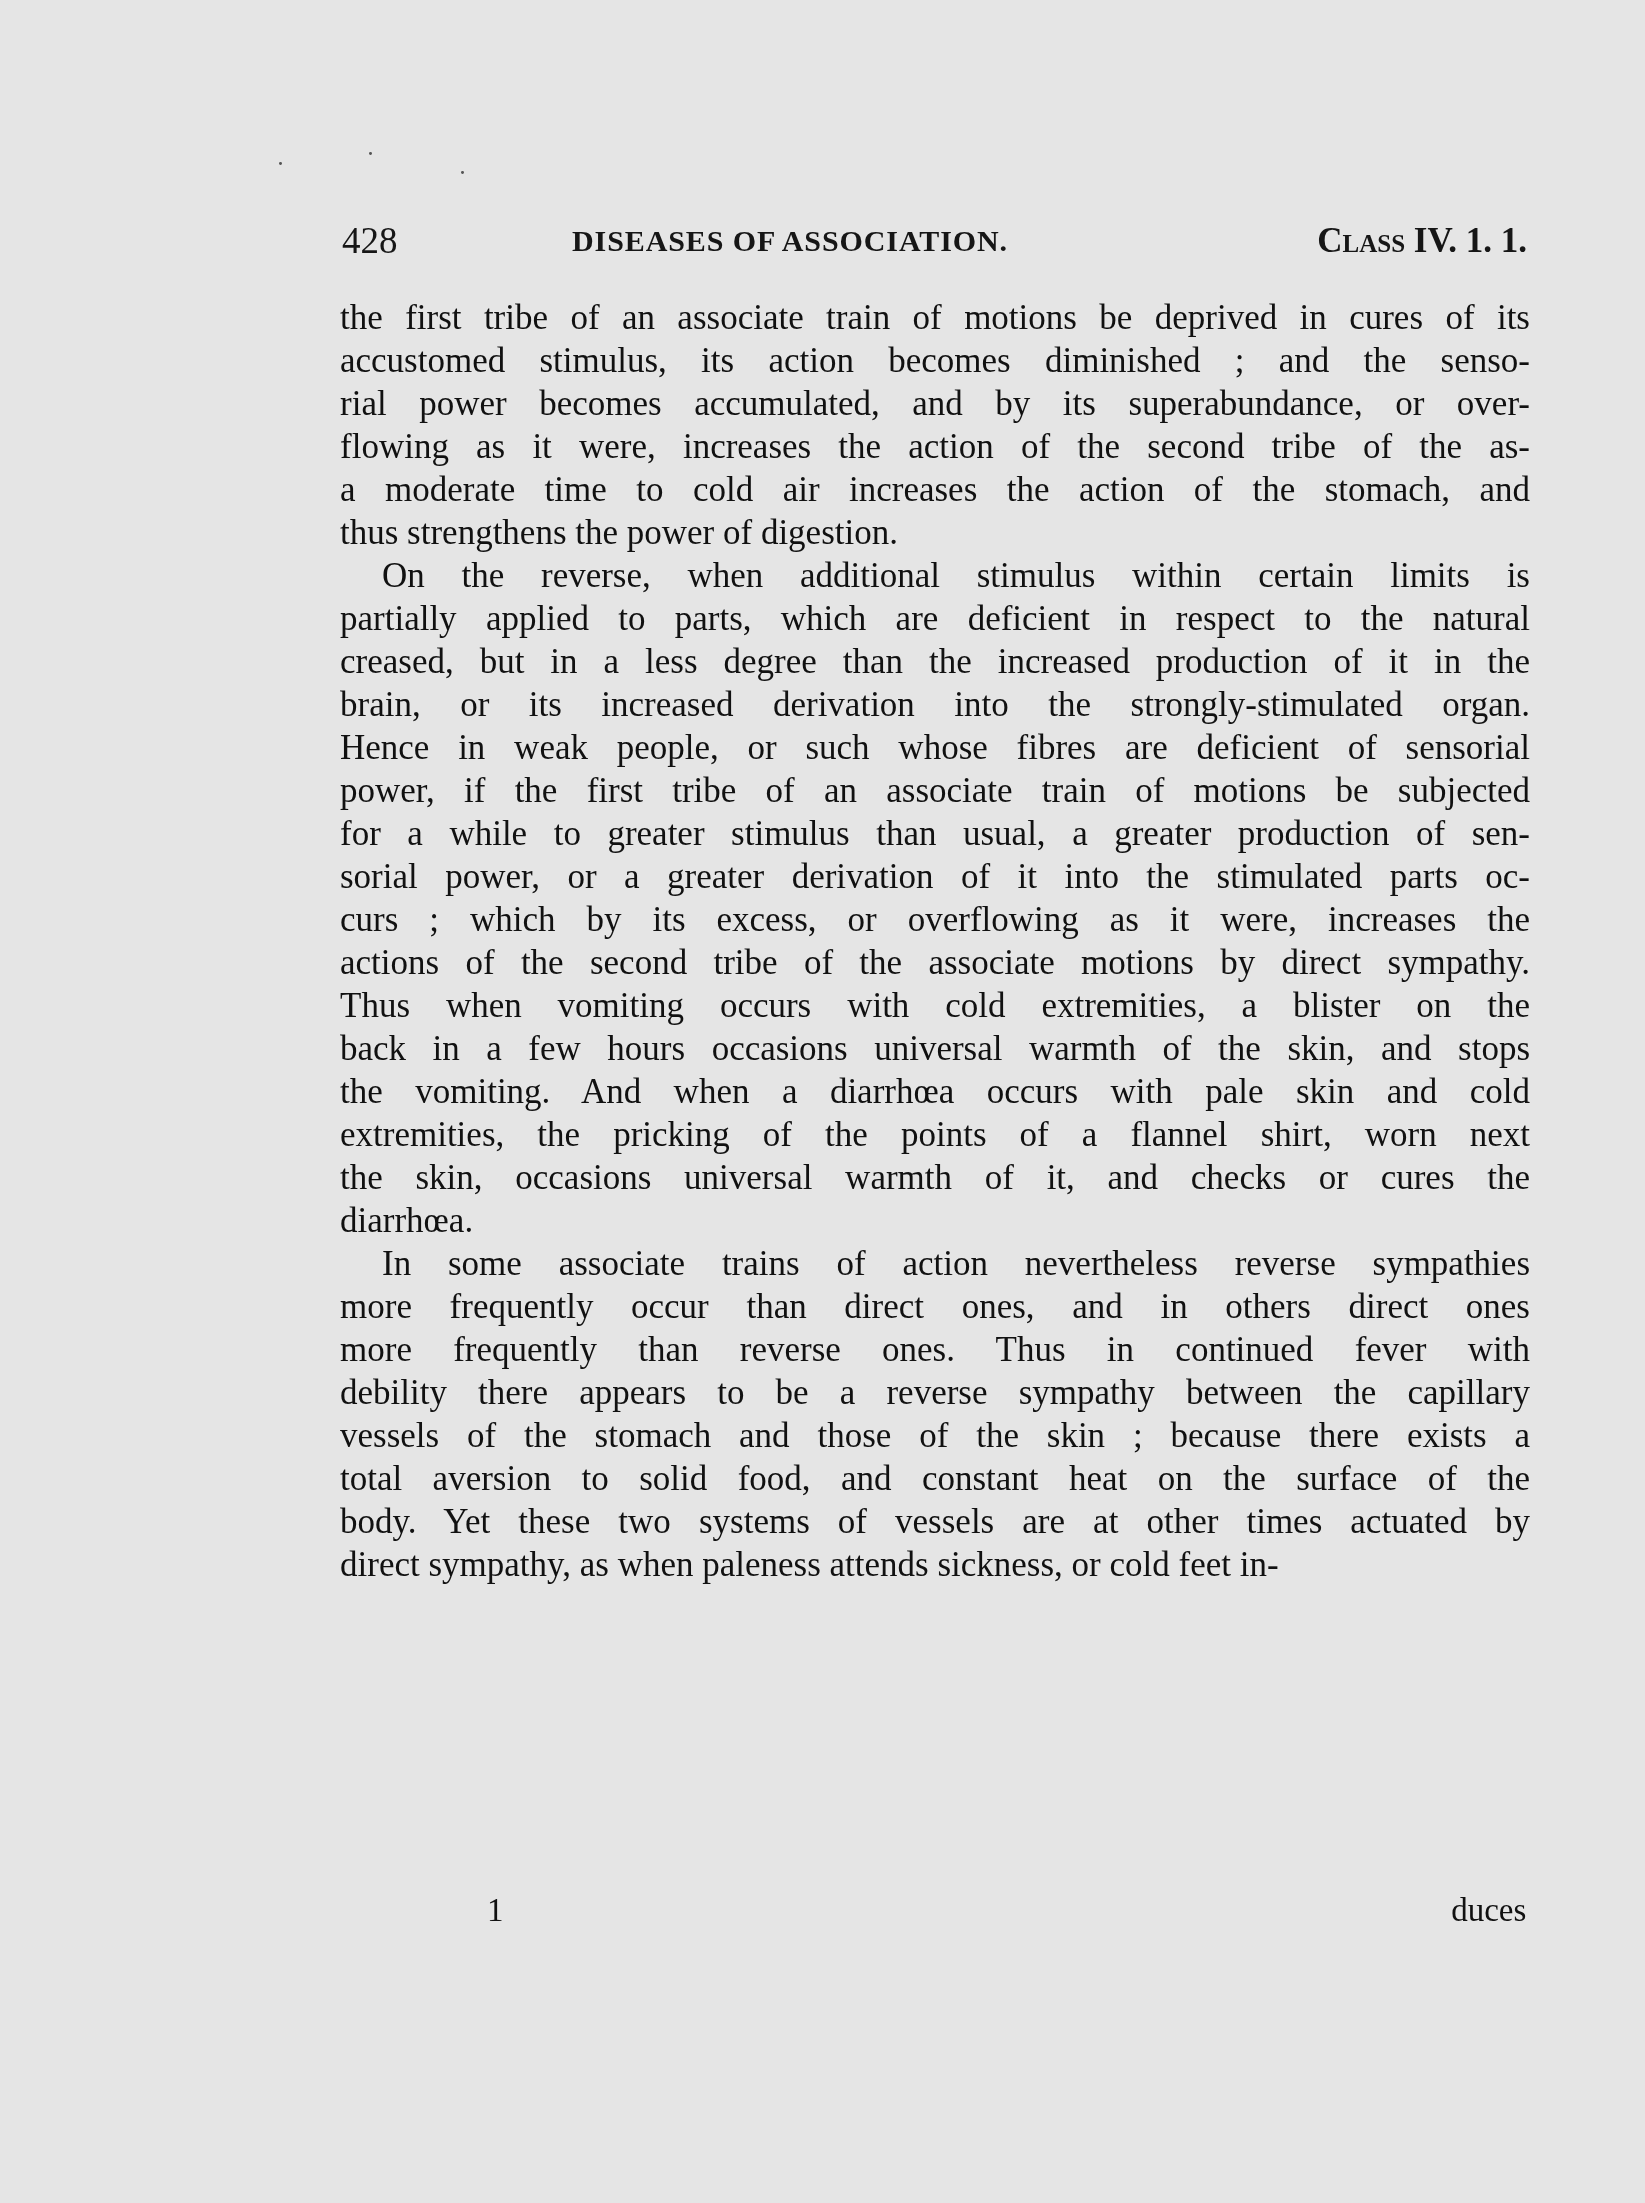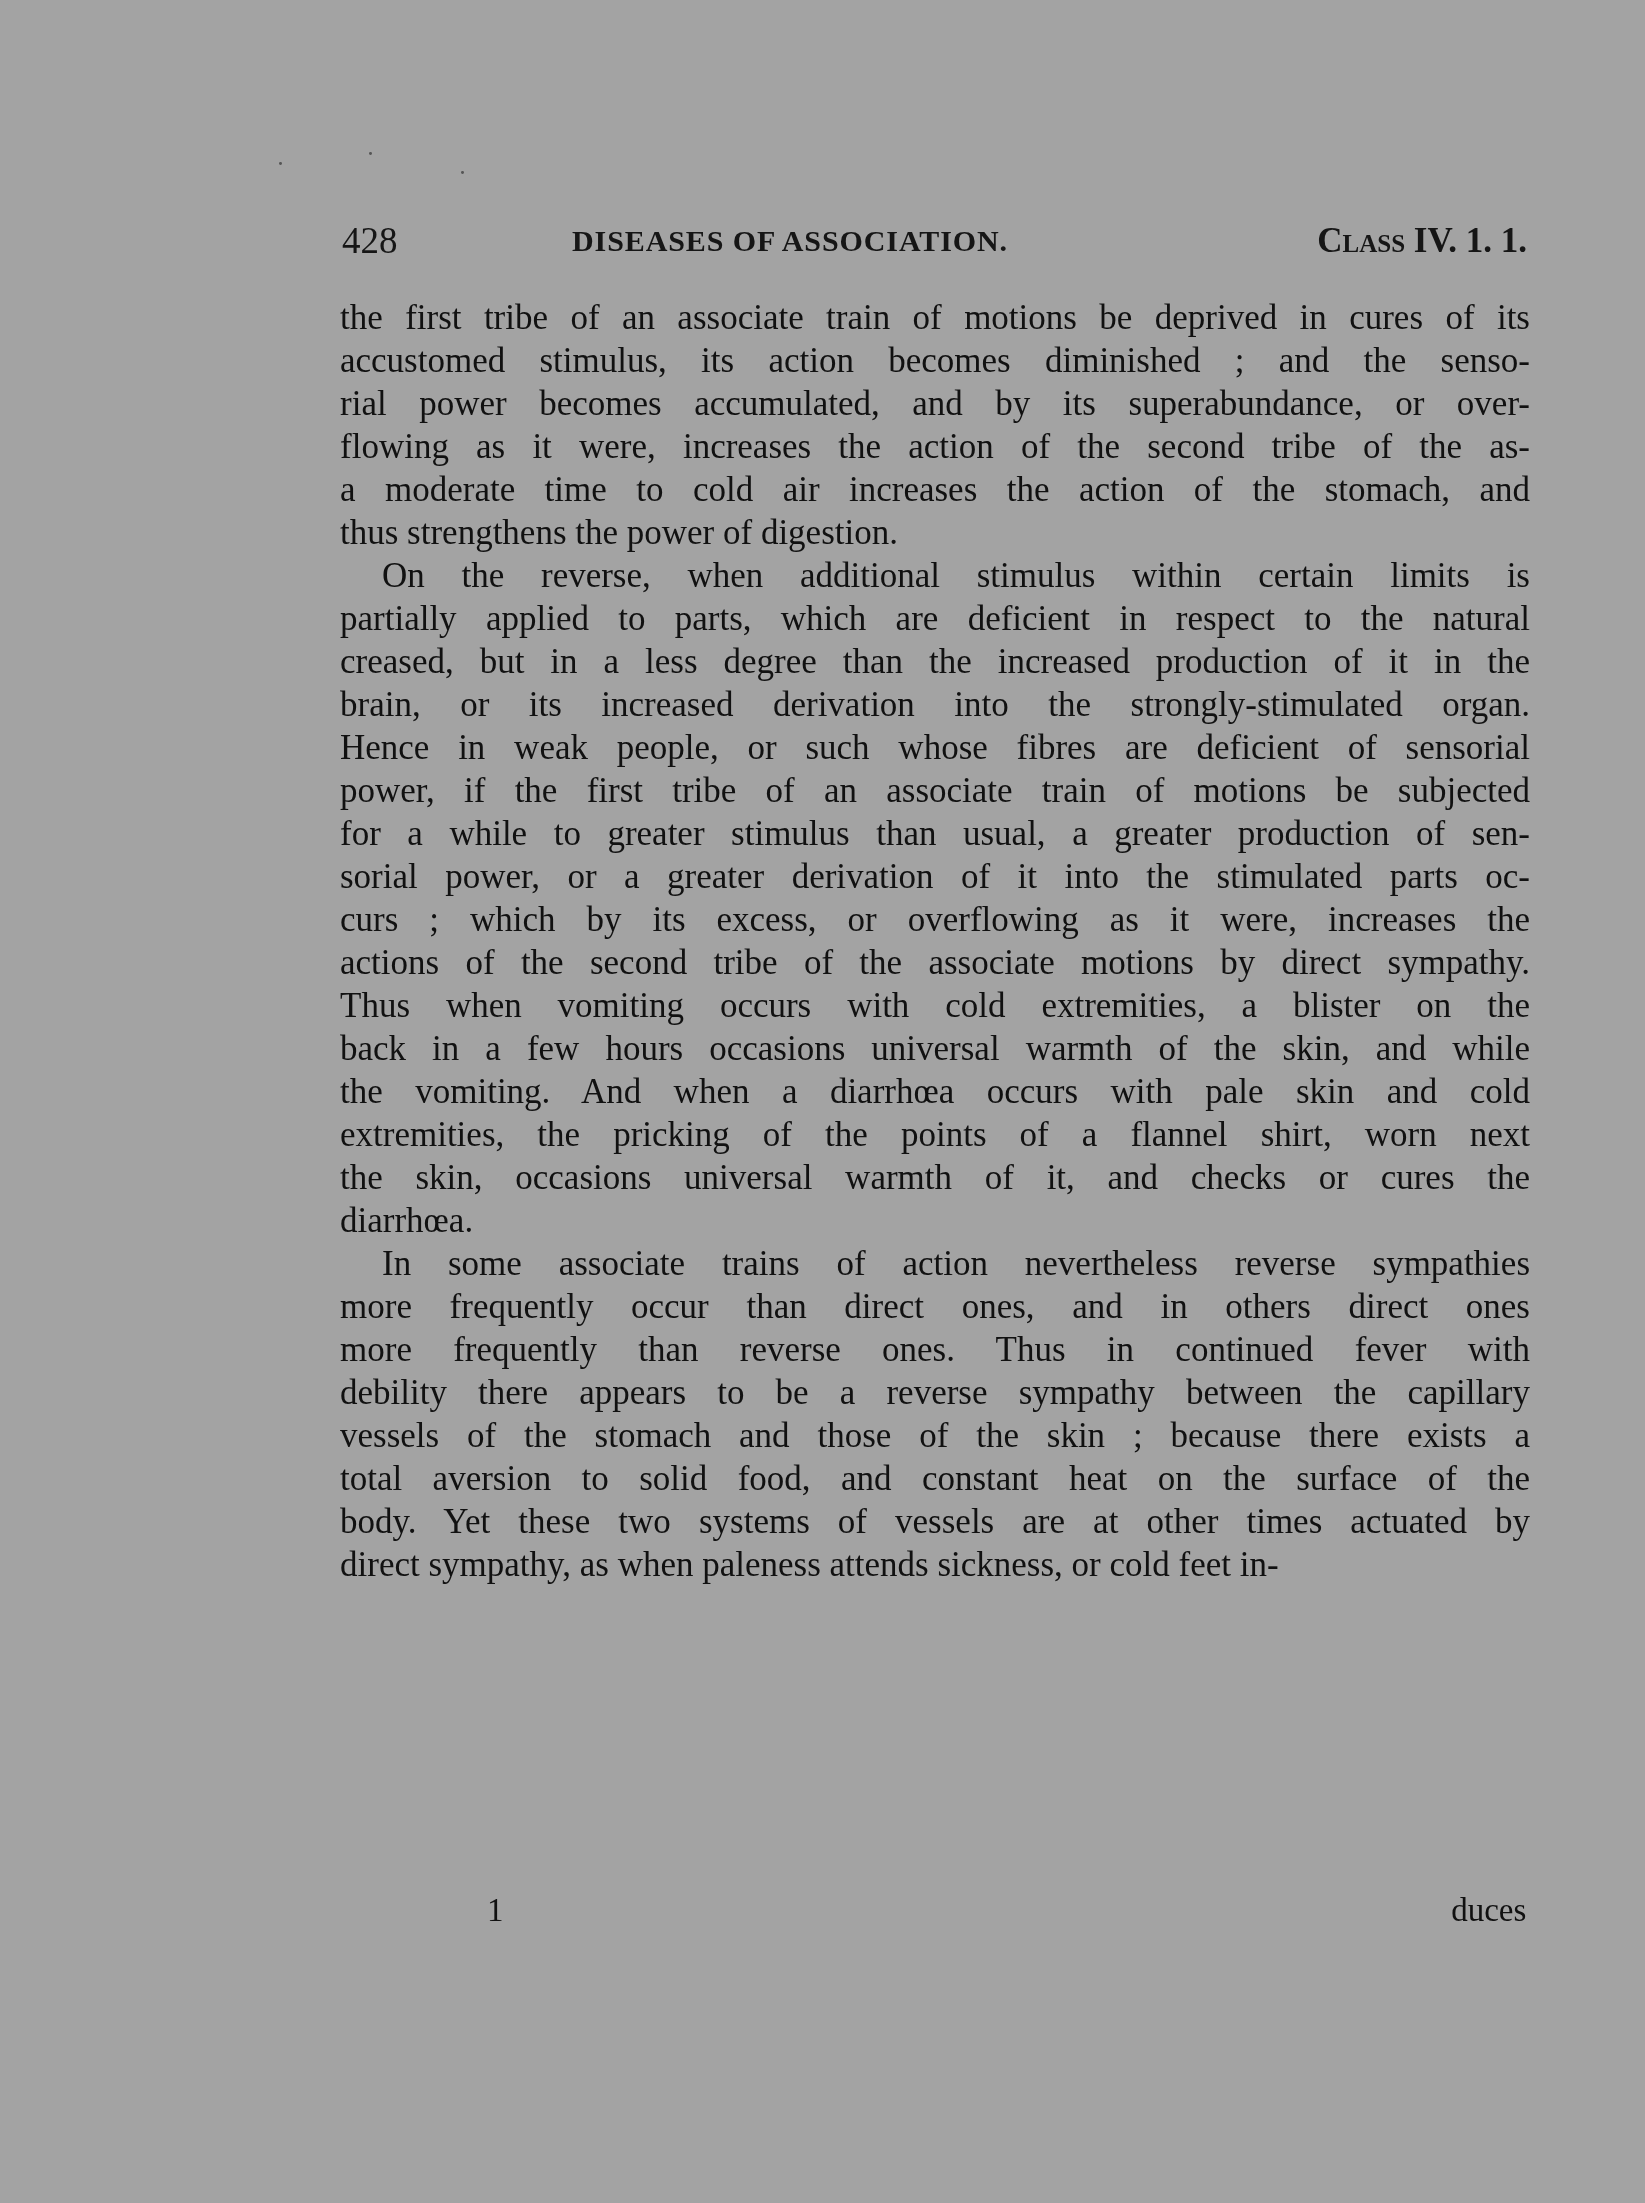--- a/index.html
+++ b/index.html
@@ -1,19 +1,19 @@
 <!DOCTYPE html>
 <html style="font-size:14.7px"><head>
   <meta charset="utf-8">
   <style>
     html, body { margin: 0; padding: 0; background: #ffffff; }
     body { width: 1646px; height: 2204px; position: relative; overflow: hidden; }
     .page {
       position: absolute; left: 0; top: 0; width: 1646px; height: 2204px;
-      background: #a3a3a3; color: #111111;
+      background: #e5e5e5; color: #111111;
       font-family: "Liberation Serif", "DejaVu Serif", serif;
     }
     .speck { position: absolute; width: 2.8px; height: 2.8px; background: #555; border-radius: 50%; }
     .header {
       position: absolute; top: 213px; left: 342px; width: 1185px; height: 55px;
       font-size: 37px; line-height: 55px; color: #161616;
     }
     .header .pnum { position: absolute; left: 0; top: 0; }
     .header .title { position: absolute; left: 230px; top: 0; letter-spacing: 0.9px; font-weight: bold; font-size: 30px; }
     .header .cls { position: absolute; right: 0; top: 0; font-variant: small-caps; font-weight: bold; font-size: 35px; }
@@ -56,21 +56,21 @@
         <span class="line">partially applied to parts, which are deficient in respect to the natural</span>
         <span class="line">creased, but in a less degree than the increased production of it in the</span>
         <span class="line">brain, or its increased derivation into the strongly-stimulated organ.</span>
         <span class="line">Hence in weak people, or such whose fibres are deficient of sensorial</span>
         <span class="line">power, if the first tribe of an associate train of motions be subjected</span>
         <span class="line">for a while to greater stimulus than usual, a greater production of sen-</span>
         <span class="line">sorial power, or a greater derivation of it into the stimulated parts oc-</span>
         <span class="line">curs ; which by its excess, or overflowing as it were, increases the</span>
         <span class="line">actions of the second tribe of the associate motions by direct sympathy.</span>
         <span class="line">Thus when vomiting occurs with cold extremities, a blister on the</span>
-        <span class="line">back in a few hours occasions universal warmth of the skin, and while</span>
+        <span class="line">back in a few hours occasions universal warmth of the skin, and stops</span>
         <span class="line">the vomiting.  And when a diarrhœa occurs with pale skin and cold</span>
         <span class="line">extremities, the pricking of the points of a flannel shirt, worn next</span>
         <span class="line">the skin, occasions universal warmth of it, and checks or cures the</span>
         <span class="line last">diarrhœa.</span>
       </div>
       <div>
         <span class="line indent">In some associate trains of action nevertheless reverse sympathies</span>
         <span class="line">more frequently occur than direct ones, and in others direct ones</span>
         <span class="line">more frequently than reverse ones.  Thus in continued fever with</span>
         <span class="line">debility there appears to be a reverse sympathy between the capillary</span>

